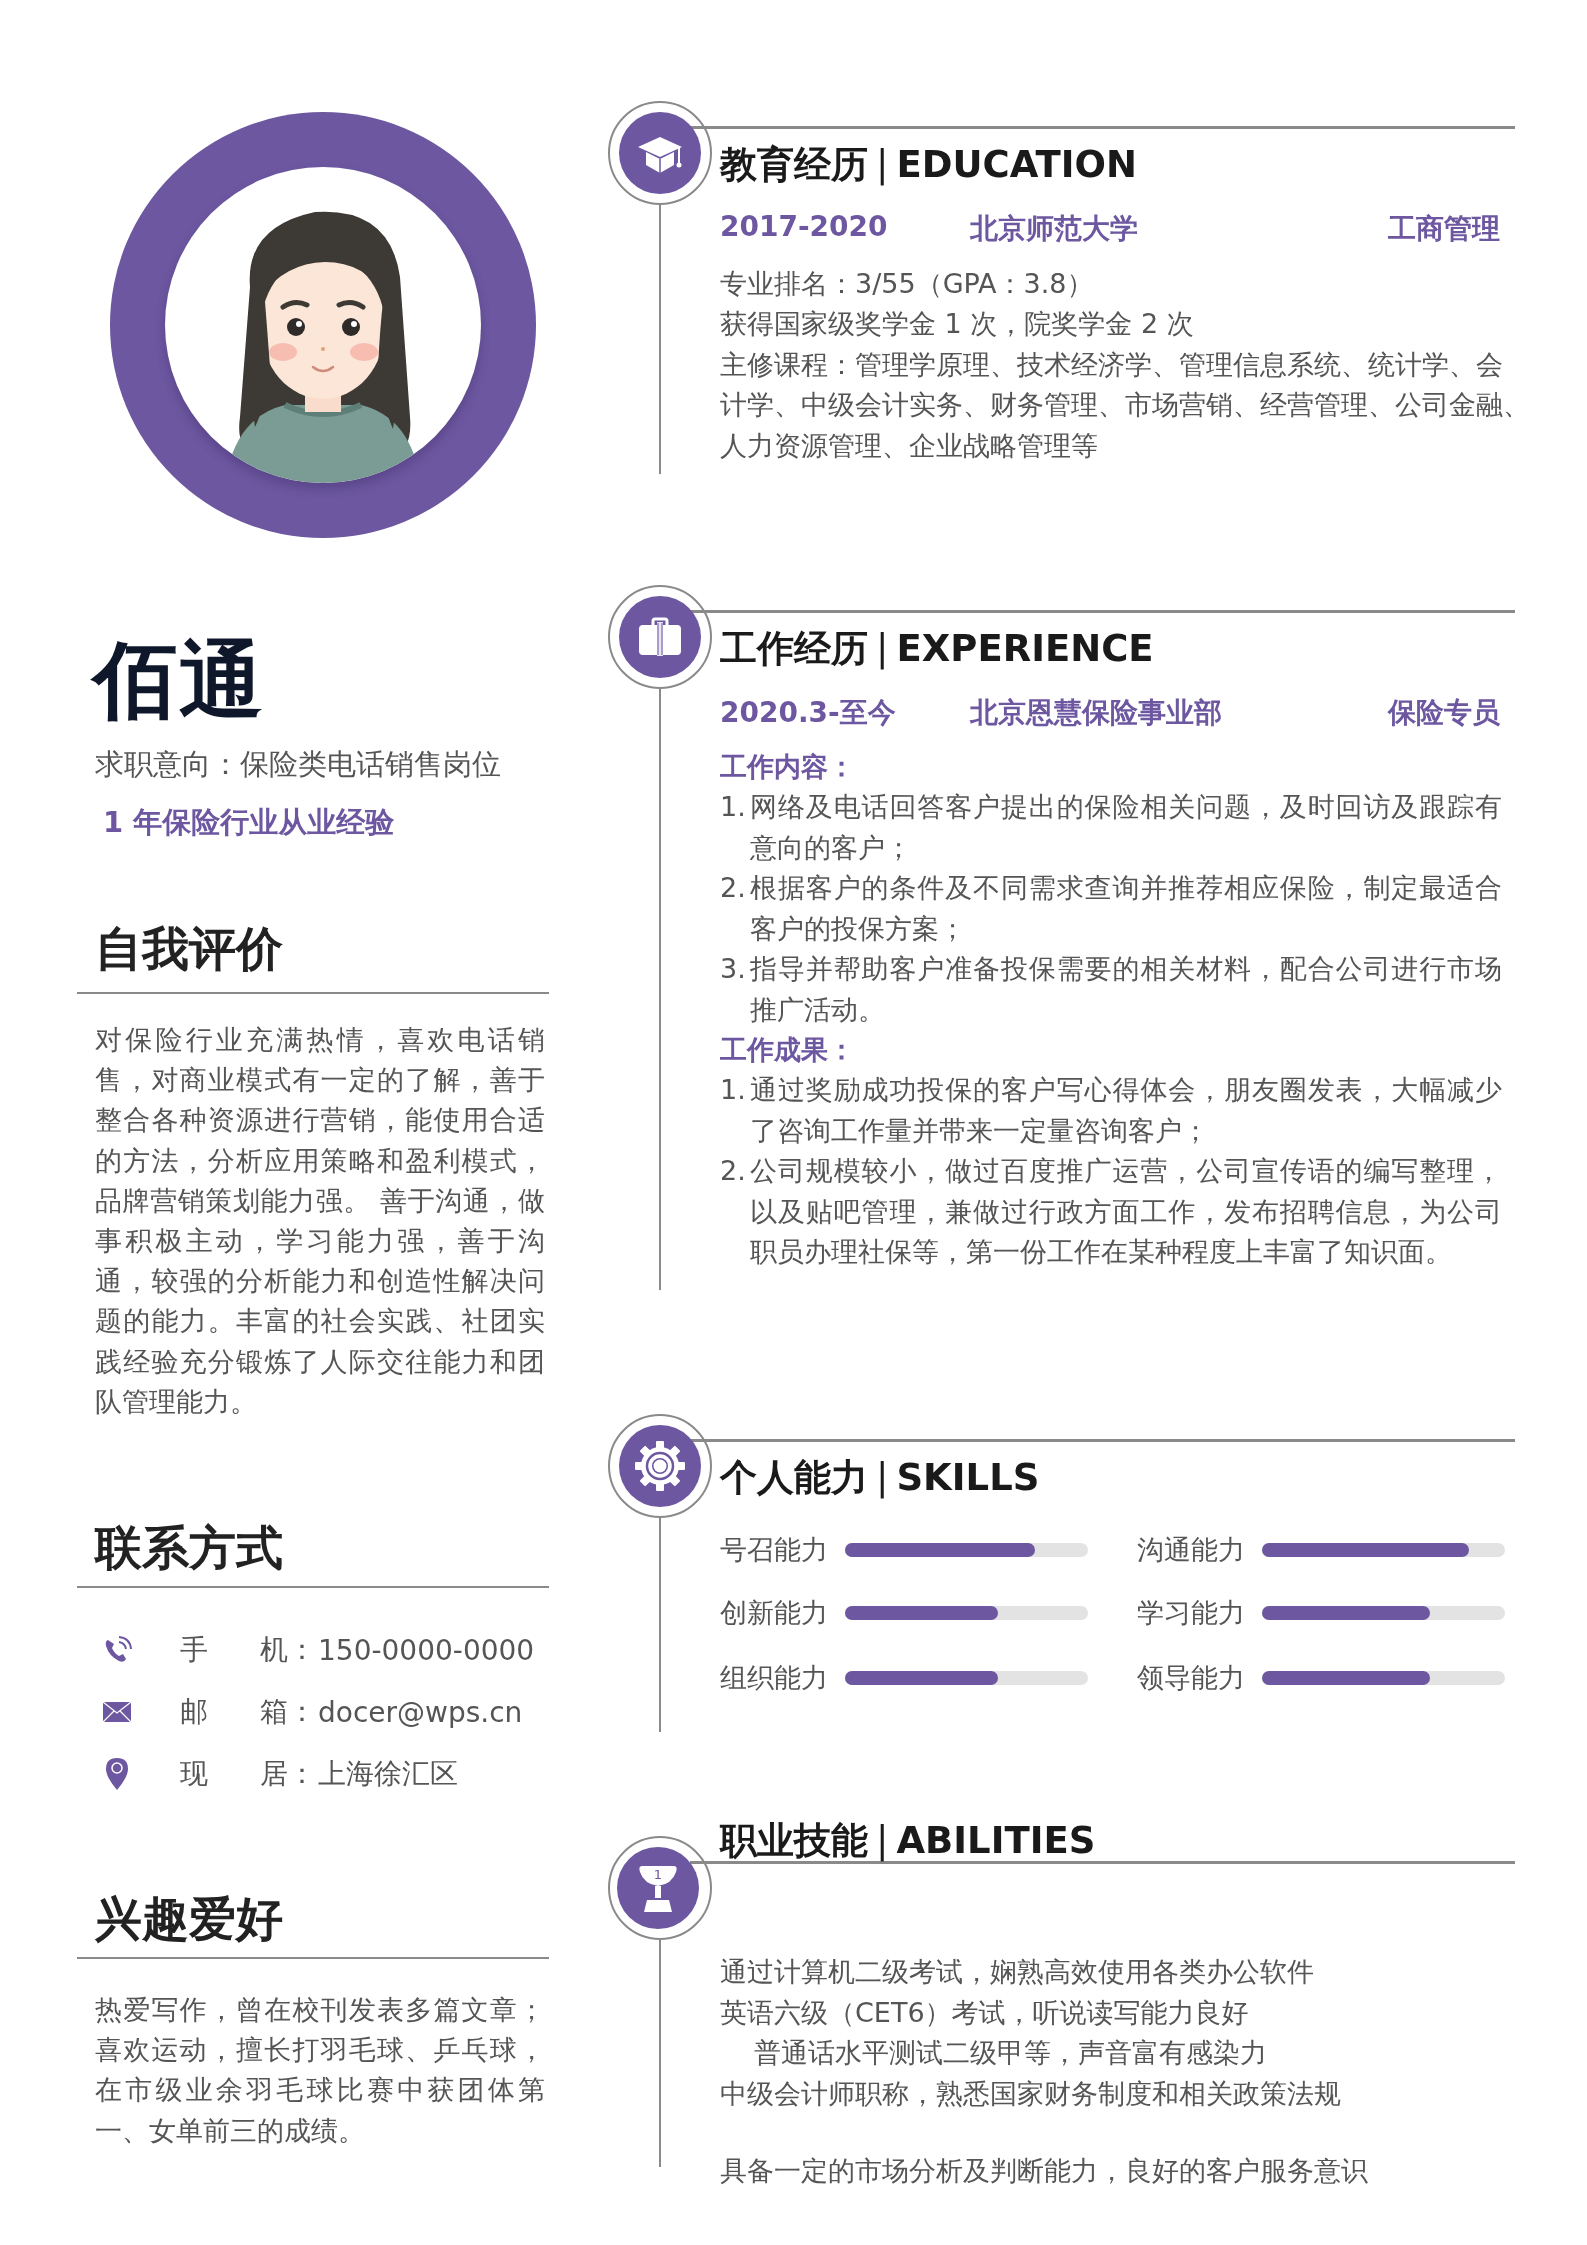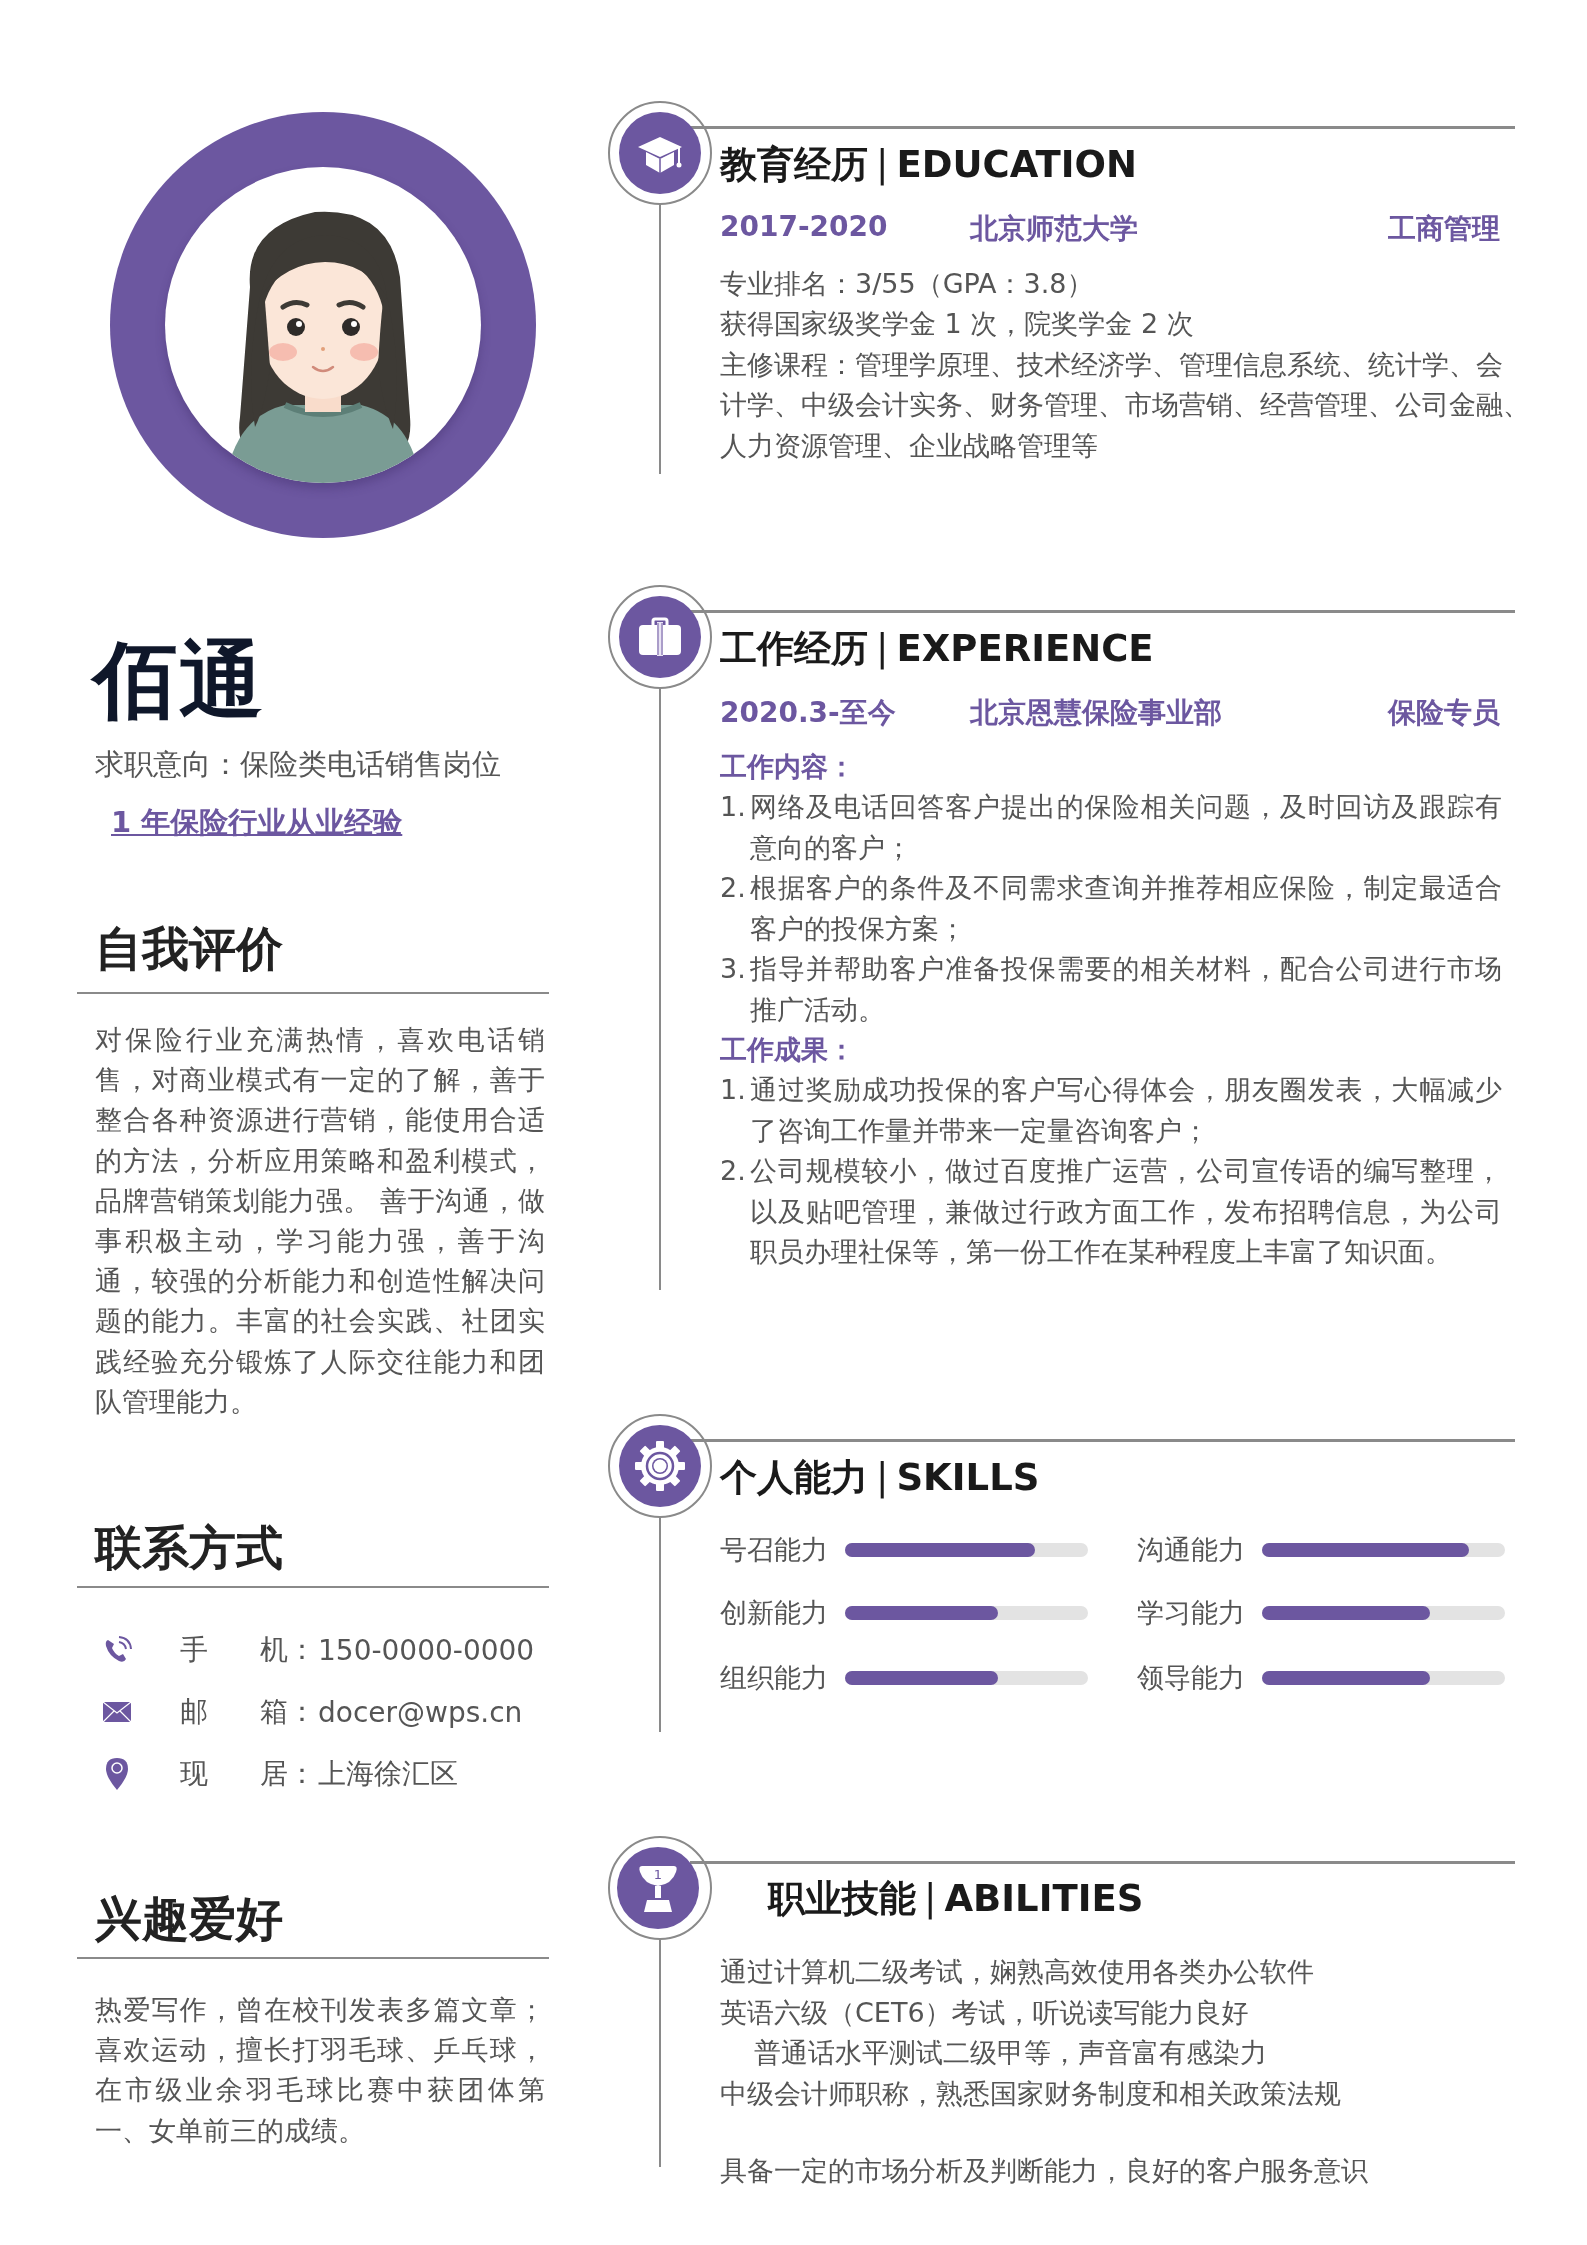--- a/index.html
+++ b/index.html
@@ -16,21 +16,21 @@
   .avatar-inner {
     position: absolute; left: 165px; top: 167px; width: 316px; height: 316px;
     border-radius: 50%; background: #ffffff; overflow: hidden;
     box-shadow: 0 6px 10px rgba(60,40,100,0.35);
   }
   .name {
     left: 93px; top: 630px; font-size: 84px; font-weight: bold; color: #0f172a;
     letter-spacing: 2px; line-height: 100px;
   }
   .intent { left: 95px; top: 744px; font-size: 29px; color: #555555; line-height: 40px; }
-  .exp-years { left: 111px; top: 802px; font-size: 29px; font-weight: bold; color: #6c57a0; line-height: 40px; text-decoration: underline; }
+  .exp-years { left: 103px; top: 802px; font-size: 29px; font-weight: bold; color: #6c57a0; line-height: 40px; }
 
   .left-title { left: 95px; font-size: 47px; font-weight: bold; color: #222222; line-height: 46px; }
   .left-rule { left: 77px; width: 472px; height: 2px; background: #8a8a8a; }
   .left-para {
     left: 95px; width: 450px; font-size: 27px; line-height: 40.2px; color: #555555;
     text-align: justify;
   }
 
   .contact-row { left: 100px; height: 40px; width: 460px; display: flex; align-items: center; }
   .contact-icon { width: 34px; height: 34px; display: flex; align-items: center; justify-content: center; }
@@ -292,20 +292,20 @@
 <div class="hline" style="left:690px; top:1861px; width:825px;"></div>
 <div class="sec-dot" style="left:617px; top:1847px;">
   <svg width="44" height="52" viewBox="0 0 44 52">
     <path d="M6 4 L38 4 Q42 4 40 10 Q36 22 22 24 Q8 22 4 10 Q2 4 6 4 Z" fill="#fff"></path>
     <text x="22" y="17" text-anchor="middle" font-size="13" font-family="DejaVu Sans, sans-serif" fill="#6c57a0">1</text>
     <rect x="19" y="24" width="6" height="12" fill="#fff"></rect>
     <path d="M11 38 L33 38 L36 50 L8 50 Z" fill="#fff"></path>
   </svg>
 </div>
 <div class="vline" style="left:659px; top:1940px; height:227px;"></div>
-<div class="abs sec-title" style="top:1874px;margin-left:48px;">
+<div class="abs sec-title" style="top:1816px;">
   <span>职业技能</span><span class="sep">|</span><span>ABILITIES</span>
 </div>
 <div class="abs body-line" style="top:1952px;">通过计算机二级考试，娴熟高效使用各类办公软件</div>
 <div class="abs body-line" style="top:1993px;">英语六级（CET6）考试，听说读写能力良好</div>
 <div class="abs body-line" style="top:2033px;margin-left:34px;">普通话水平测试二级甲等，声音富有感染力</div>
 <div class="abs body-line" style="top:2074px;">中级会计师职称，熟悉国家财务制度和相关政策法规</div>
 <div class="abs body-line" style="top:2114px;margin-top:37px;">具备一定的市场分析及判断能力，良好的客户服务意识</div>
 
 </body></html>

